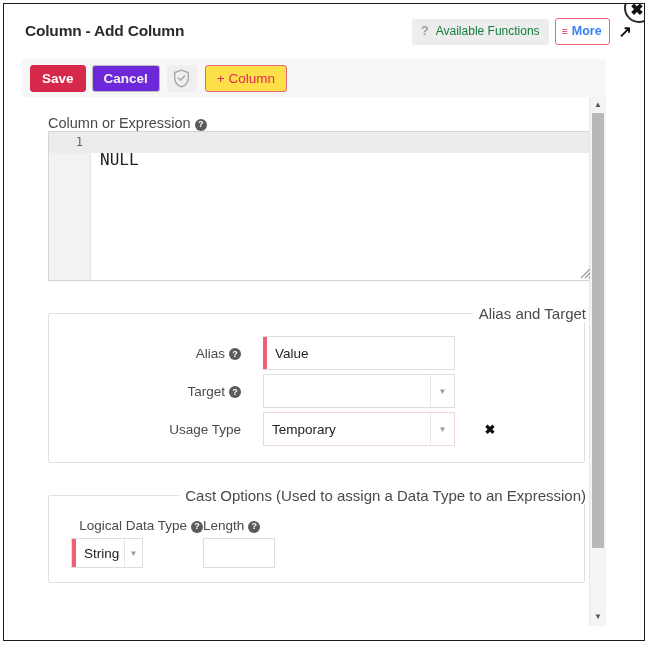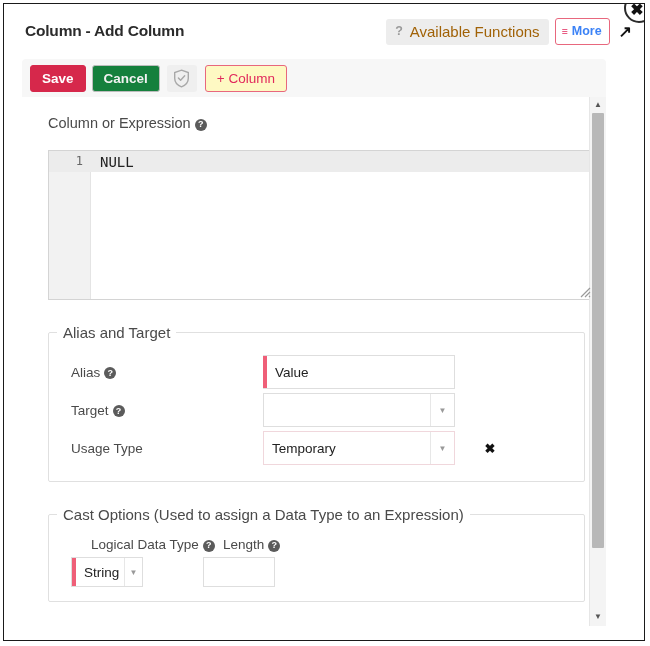--- a/index.html
+++ b/index.html
@@ -62,22 +62,22 @@
     padding: 4px 9px 5px 9px;
     height: 17px;
   }
   .avail-q {
     font-size: 12.5px;
     font-weight: bold;
     color: #9a9a9a;
     line-height: 1;
   }
   .avail-label {
-    font-size: 15px;
-    color: #a16207;
+    font-size: 12px;
+    color: #15803d;
     white-space: nowrap;
     line-height: 1;
   }
   .more-btn {
     display: flex;
     align-items: center;
     gap: 4px;
     border: 1px solid #e8677d;
     border-radius: 3px;
     background: #ffffff;
@@ -156,37 +156,37 @@
     line-height: 25px;
     box-sizing: border-box;
     white-space: nowrap;
   }
   .btn-save {
     background: #d6284b;
     color: #ffffff;
     border-color: #d6284b;
   }
   .btn-cancel {
-    background: #15803d;
+    background: #6d28d9;
     color: #f2f2f2;
     border-color: #bdbdbd;
     margin-left: 6px;
   }
   .btn-shield {
     margin-left: 7px;
     width: 30px;
     height: 27px;
     background: #efefef;
     border-radius: 3px;
     display: flex;
     align-items: center;
     justify-content: center;
   }
   .btn-addcol {
-    background: #fef9c3;
+    background: #fde047;
     color: #e1295c;
     border: 1px solid #e8677d;
     margin-left: 8px;
     font-weight: normal;
     font-size: 13.5px;
   }
 
   
   .scroll-area {
     position: absolute;
@@ -260,21 +260,21 @@
     font-weight: bold;
     line-height: 1;
     vertical-align: 1px;
     margin-left: 4px;
   }
 
   
   .editor-label {
     font-size: 14.5px;
     color: #4a4a4a;
-    margin-bottom: 19px;
+    margin-bottom: 0;
   }
   .editor-wrap {
     position: relative;
     width: 545px;
     height: 150px;
     border: 1px solid #d4d4d4;
     background: #ffffff;
     box-sizing: border-box;
   }
   .editor-gutter {
@@ -300,43 +300,44 @@
     width: 34px;
     text-align: right;
     font-family: "DejaVu Sans Mono", monospace;
     font-size: 12px;
     color: #666666;
     z-index: 3;
   }
   .editor-code {
     position: absolute;
     left: 51px;
-    top: 3px;
+    top: 18px;
     font-family: "DejaVu Sans Mono", monospace;
-    font-size: 14px;
+    font-size: 16px;
     color: #222222;
     z-index: 3;
   }
   .editor-grip {
     position: absolute;
     right: 1px;
     bottom: 1px;
     width: 13px;
     height: 13px;
     z-index: 5;
   }
 
   
   fieldset.box {
     margin: 24px 0 0 0;
     padding: 12px 0 14px 0;
     border: 1px solid #e0e0e0;
     border-radius: 2px;
     width: 537px;
     box-sizing: border-box;
+    text-align: right;
   }
   fieldset.box legend {
     font-size: 15px;
     color: #4a4a4a;
     padding: 0 6px;
     margin-left: 8px;
   }
   .row {
     display: flex;
     align-items: center;
@@ -414,21 +415,21 @@
     color: #111111;
     margin-left: 2px;
   }
 
   
   .cast-labels {
     display: flex;
     padding-left: 22px;
     margin-top: 2px;
   }
-  .cast-labels .c1 { width: 132px; flex: 0 0 132px; margin-left: 20px; }
+  .cast-labels .c1 { width: 132px; flex: 0 0 132px; }
   .cast-row {
     display: flex;
     padding-left: 22px;
     margin-top: 5px;
   }
   .cast-row .c1 { width: 132px; flex: 0 0 132px; }
   .small-select {
     width: 72px;
     height: 30px;
     border: 1px solid #dedede;

